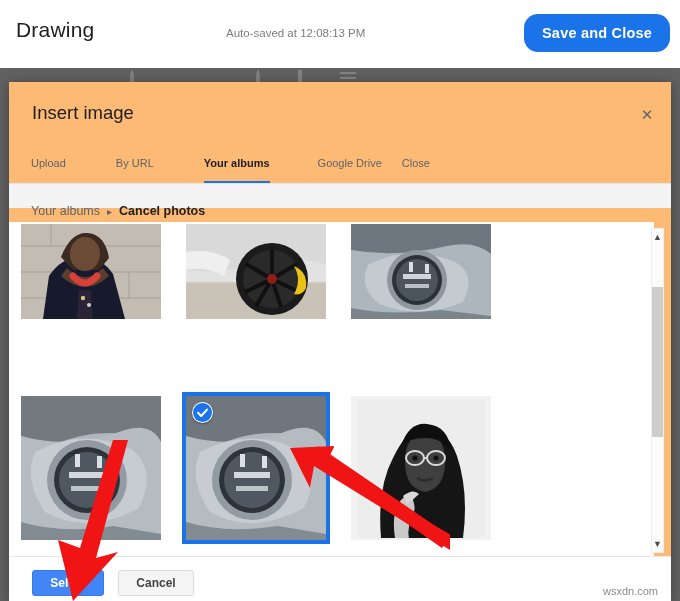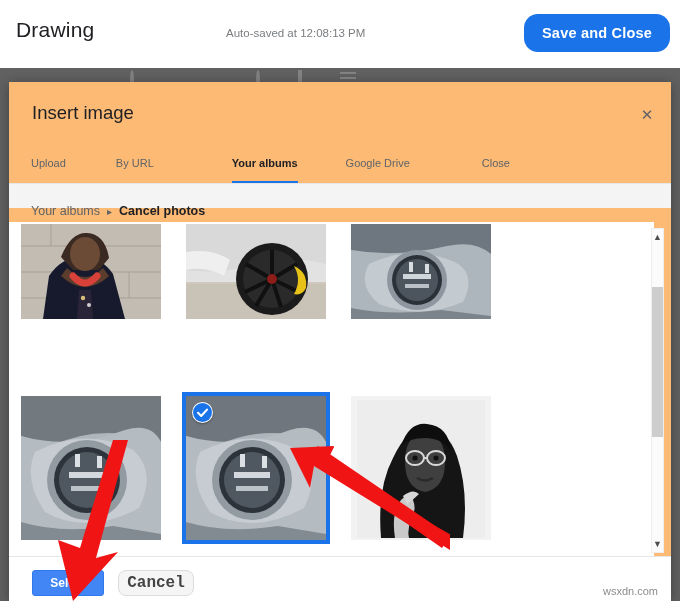--- a/index.html
+++ b/index.html
@@ -165,24 +165,24 @@
   }
   .btn-select {
     position: absolute; left: 23px; top: 13px;
     width: 72px; height: 26px; border-radius: 3px;
     background: #4285f4; border: 1px solid #3079ed; color: #fff;
     font-size: 12px; font-weight: bold; cursor: pointer;
     font-family: "Liberation Sans", sans-serif;
   }
   .btn-cancel {
     position: absolute; left: 109px; top: 13px;
-    width: 76px; height: 26px; border-radius: 8px;
+    width: 76px; height: 26px; border-radius: 3px;
     background: #f5f5f5; border: 1px solid #dcdcdc; color: #444;
-    font-size: 16px; font-weight: bold; cursor: pointer;
-    font-family: Liberation Mono, monospace;
+    font-size: 12px; font-weight: bold; cursor: pointer;
+    font-family: Liberation Sans, sans-serif;
   }
 
   
   .anno { position: absolute; pointer-events: none; }
   .watermark {
     position: absolute; right: 22px; bottom: 4px;
     font-size: 11px; color: #8d8d8d;
   }
 </style>
 </head>
@@ -207,23 +207,23 @@
     </div>
   </div>
 
   <div class="dialog">
 
     <div class="dlg-title">Insert image</div>
     <button class="dlg-close">✕</button>
 
     <div class="tabs">
       <div class="tab" style="margin-right:50px">Upload</div>
-      <div class="tab" style="margin-right:78px">By URL</div>
+      <div class="tab" style="margin-right:50px">By URL</div>
       <div class="tab active" style="margin-right:48px">Your albums</div>
-      <div class="tab" style="margin-right:72px">Google Drive</div>
+      <div class="tab" style="margin-right:20px">Google Drive</div>
       <div class="tab">Close</div>
     </div>
     <div class="tabs-underline"></div>
 
     <div class="crumbbar"></div>
     <div class="crumb">
       <span class="crumb-root">Your albums</span>
       <span class="crumb-sep">▸</span>
       <span class="crumb-cur">Cancel photos</span>
     </div>

